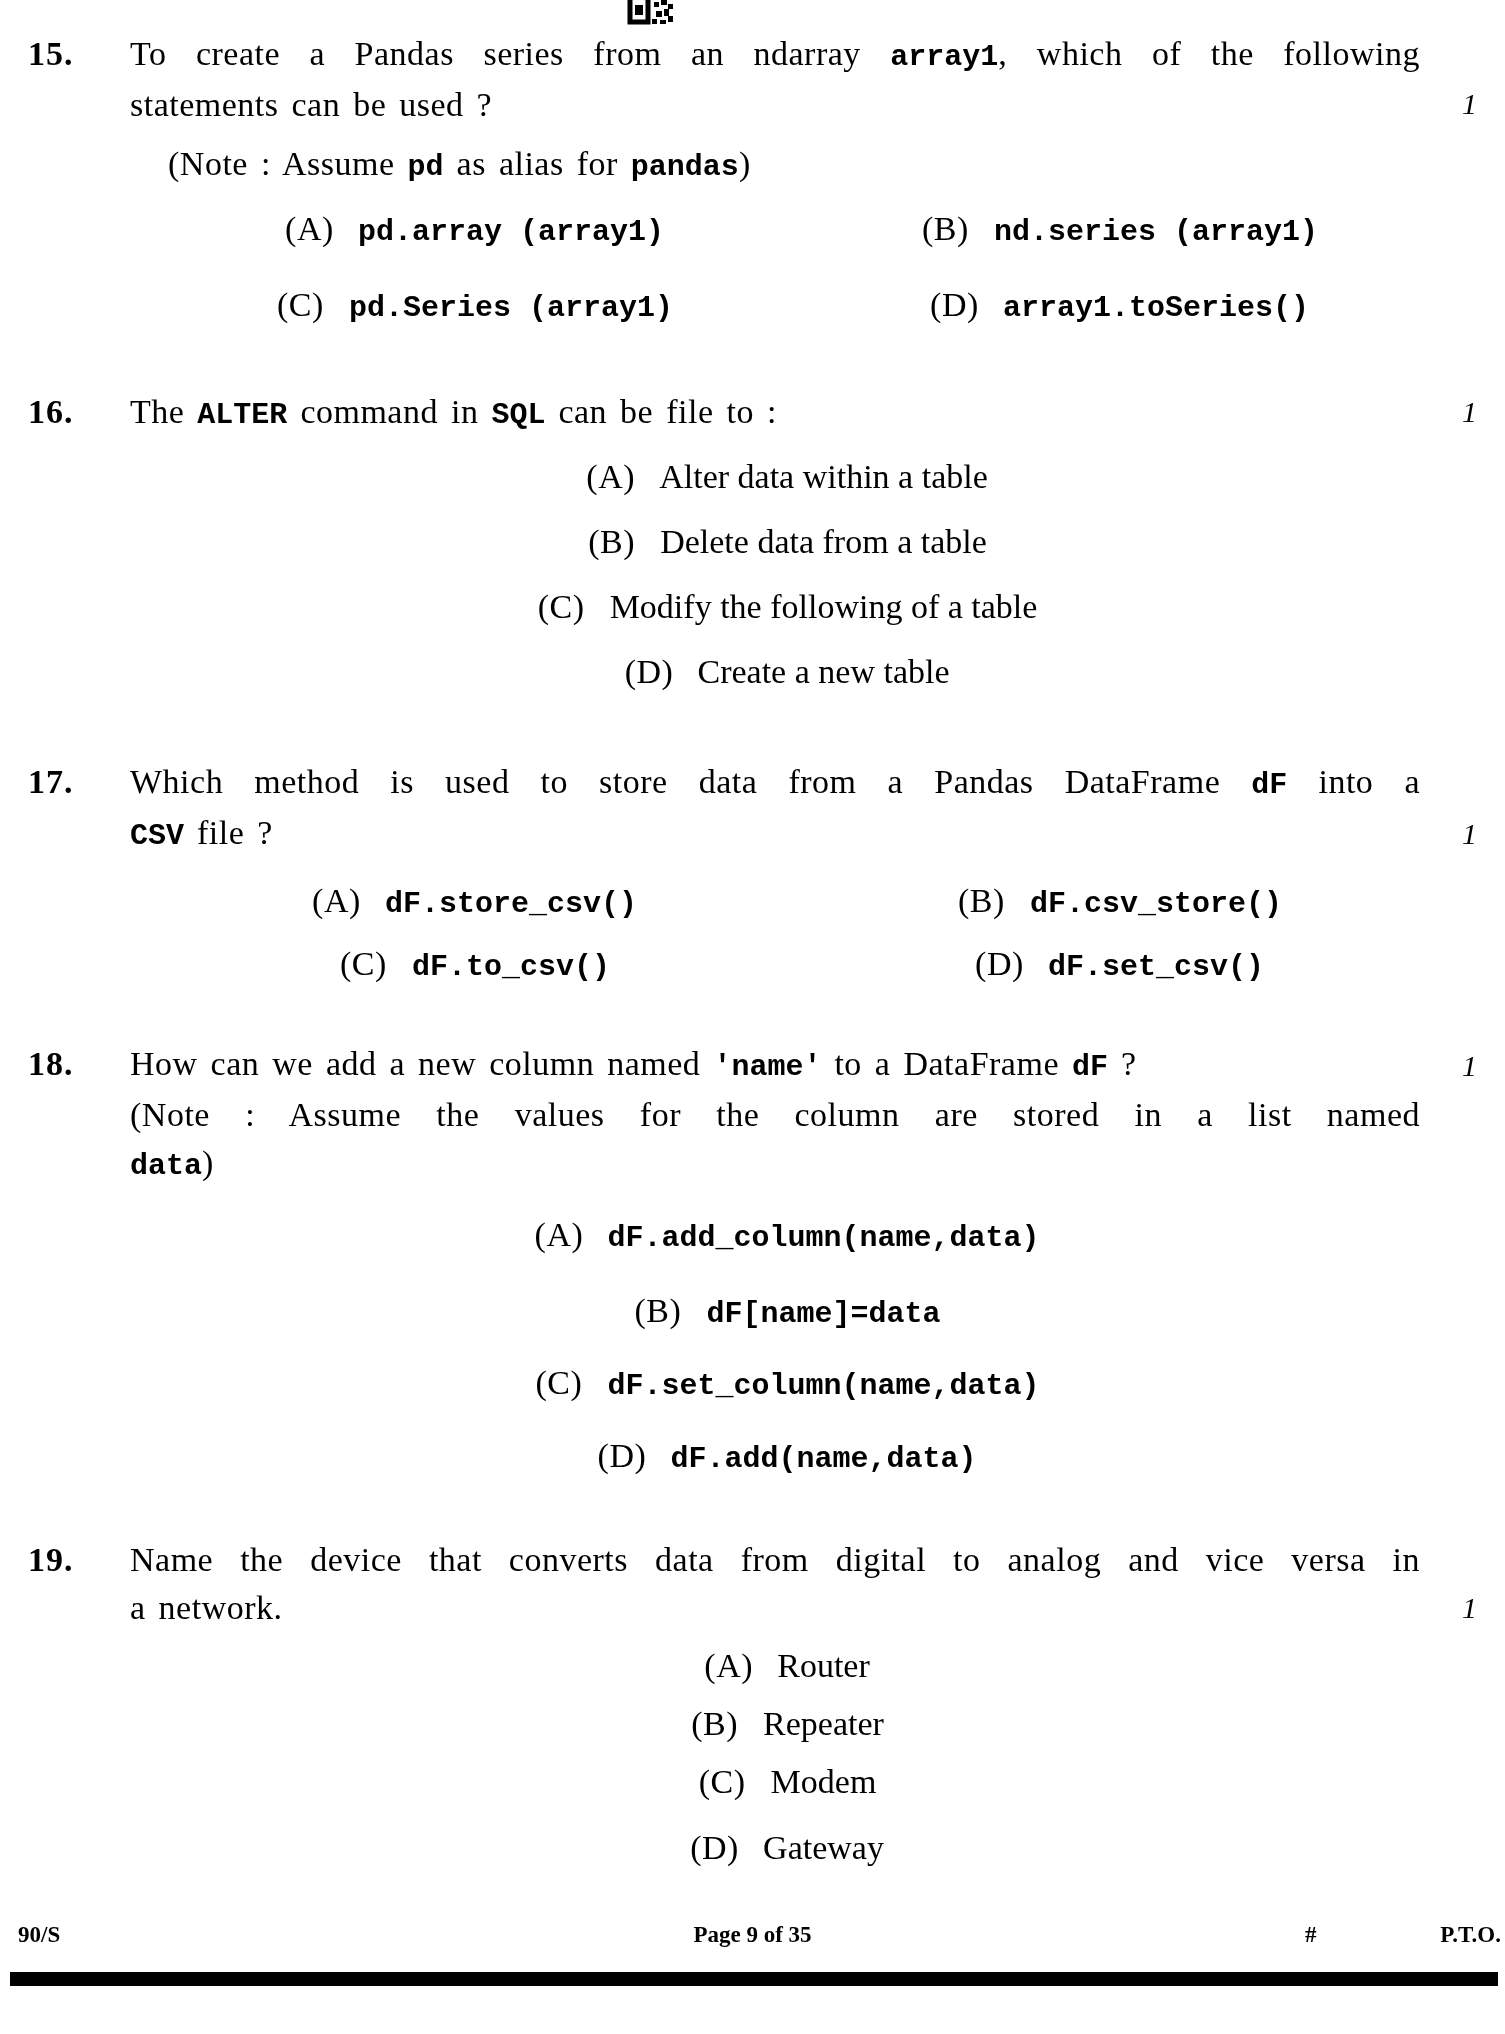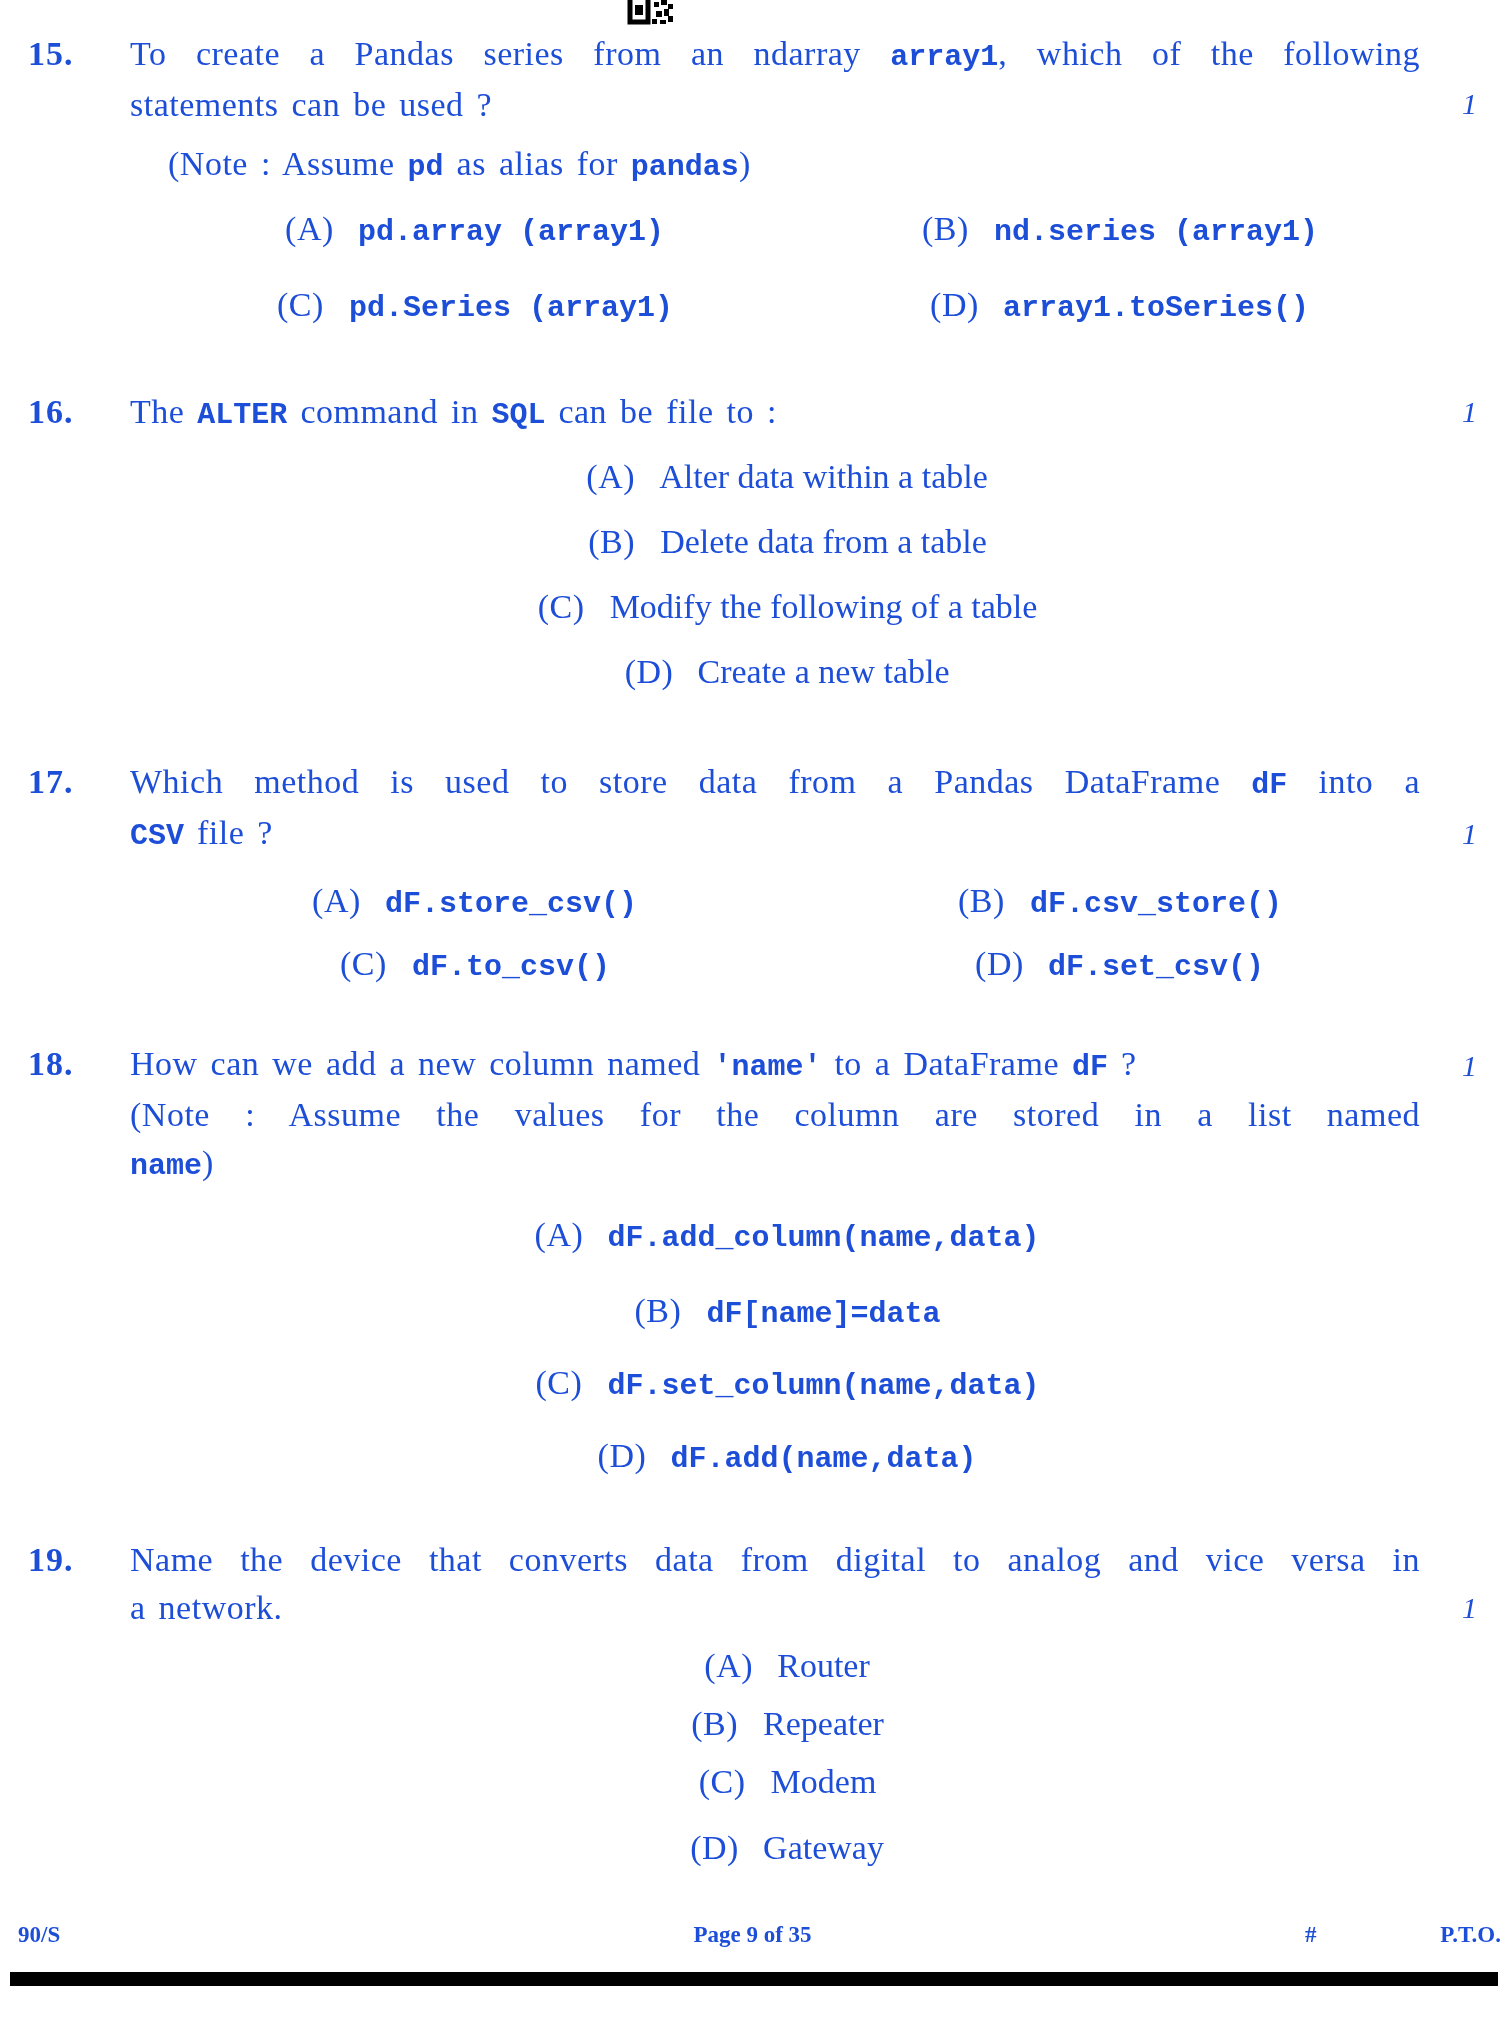--- a/index.html
+++ b/index.html
@@ -1,18 +1,18 @@
 <!DOCTYPE html>
 <html><head>
 <meta charset="utf-8">
 <style>
   html,body{margin:0;padding:0;background:#ffffff;}
   .page{
     position:relative;width:1505px;height:2034px;background:#ffffff;
-    color:#1d4ed8;font-family:"Liberation Serif",serif;font-size:34px;overflow:hidden;
+    color:#000000;font-family:"Liberation Serif",serif;font-size:34px;overflow:hidden;
   }
   .qr{position:absolute;left:627px;top:0;}
   .q{position:absolute;left:28px;width:1449px;}
   .qnum{position:absolute;left:0;top:0;font-weight:bold;line-height:48px;letter-spacing:1px;}
   .marks{position:absolute;right:0;font-style:italic;font-size:30px;line-height:48px;}
   .qbody{margin-left:102px;width:1290px;}
   .line{margin:0;line-height:48px;letter-spacing:.5px;word-spacing:4px;}
   .just{text-align:justify;text-align-last:justify;}
   .note{margin-top:11px;margin-left:38px;}
   .code{font-family:"Liberation Mono",monospace;font-weight:700;font-size:30px;letter-spacing:0;word-spacing:0;}
@@ -103,21 +103,21 @@
       </div>
     </div>
   </section>
 
   <section class="q" style="top:1040px">
     <div class="qnum">18.</div>
     <div class="marks" style="top:2px">1</div>
     <div class="qbody">
       <p class="line"><span>How can we add a new column named </span><span class="code">'name'</span><span> to a DataFrame </span><span class="code">dF</span><span> ?</span></p>
       <p class="line just"><span>(Note : Assume the values for the column are stored in a list named</span></p>
-      <p class="line"><span class="code">name</span><span>)</span></p>
+      <p class="line"><span class="code">data</span><span>)</span></p>
       <div class="optrow mt21">
           <div class="opt"><span class="olabel">(A)</span><span class="code">dF.add_column(name,data)</span></div>
         </div>
       <div class="optrow mt25">
           <div class="opt"><span class="olabel">(B)</span><span class="code">dF[name]=data</span></div>
         </div>
       <div class="optrow mt21">
           <div class="opt"><span class="olabel">(C)</span><span class="code">dF.set_column(name,data)</span></div>
         </div>
       <div class="optrow mt22">

